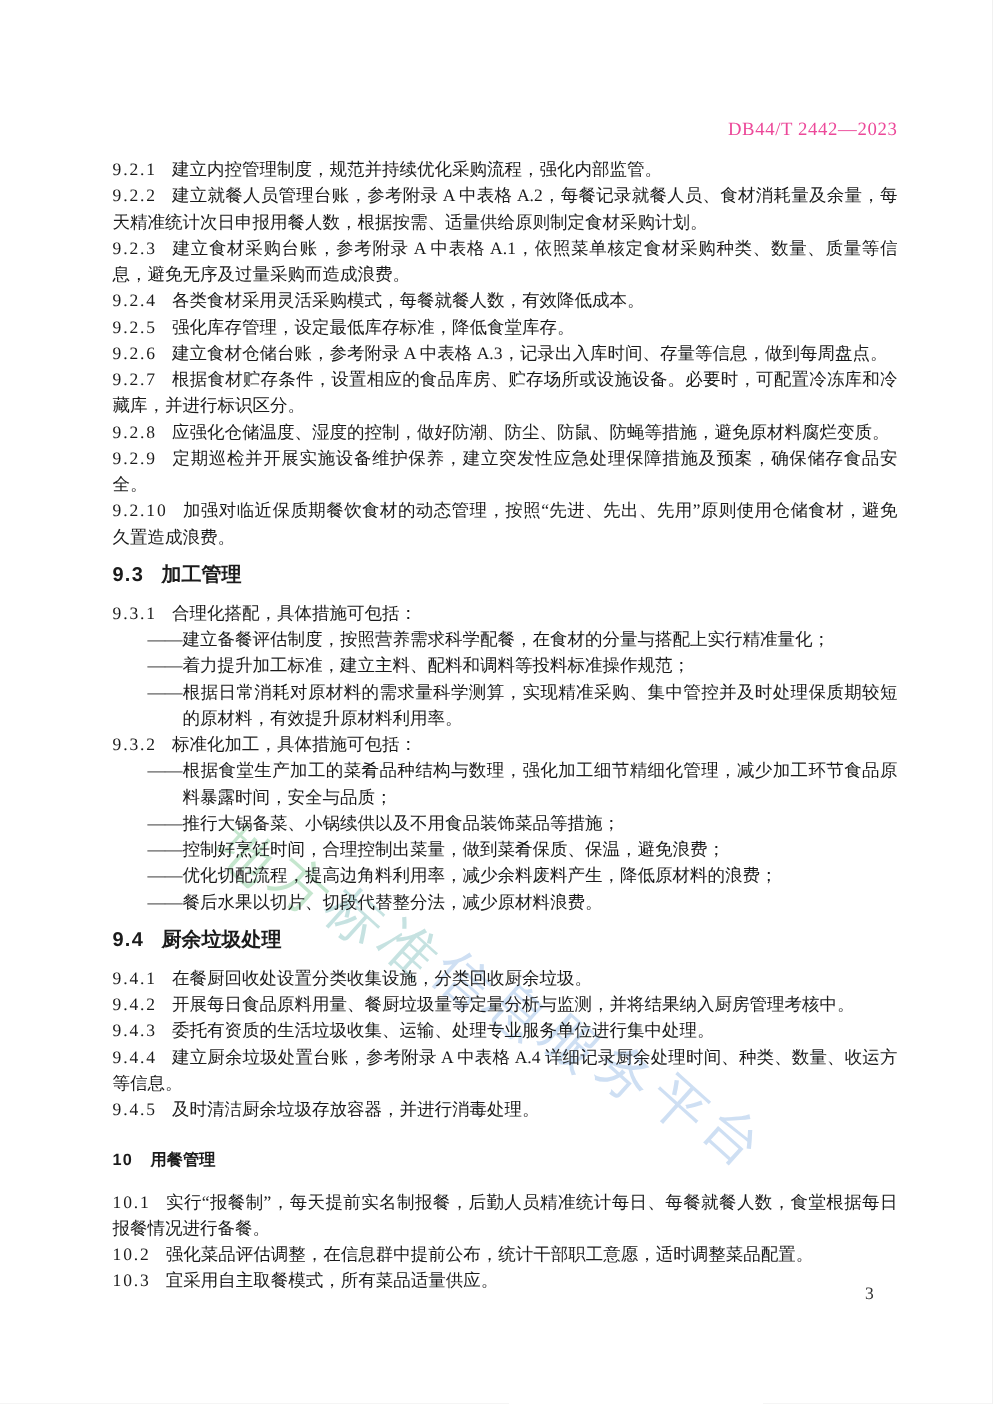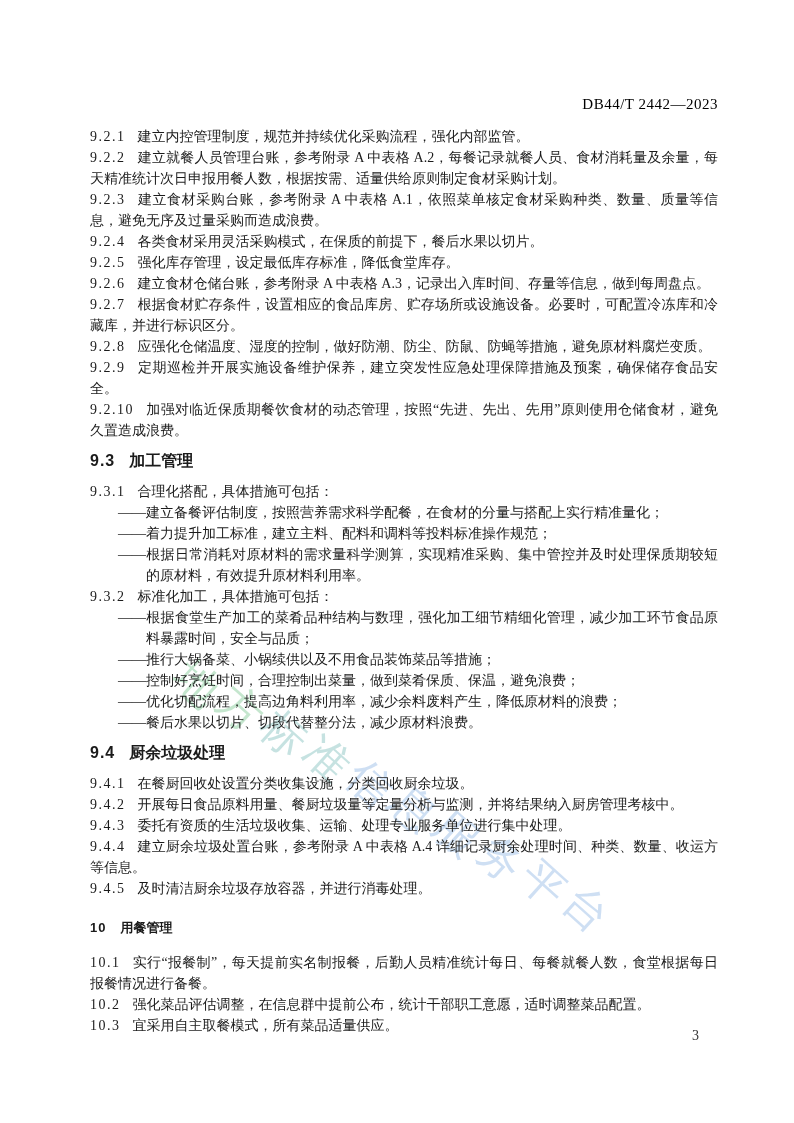--- a/index.html
+++ b/index.html
@@ -12,21 +12,21 @@
     overflow: hidden;
     font-family: "Liberation Serif", "DejaVu Serif", serif;
     color: #1b1b1b;
   }
   .doc-code {
     position: absolute;
     top: 96px;
     right: 76px;
     font-size: 15px;
     letter-spacing: 0.5px;
-    color: #000000;
+    color: #ec4899;
     white-space: nowrap;
     text-align: right;
   }
   .content {
     position: absolute;
     left: 90px;
     top: 126px;
     width: 628px;
     font-size: 14px;
     line-height: 21px;
@@ -73,21 +73,21 @@
 </head>
 <body>
 
 <div class="page">
   <div class="watermark"><span style="color: rgb(140, 207, 159);">地</span><span style="color: rgb(140, 207, 159);">方</span><span style="color: rgb(143, 199, 196);">标</span><span style="color: rgb(143, 199, 196);">准</span><span style="color: rgb(159, 192, 232);">信</span><span style="color: rgb(159, 192, 232);">息</span><span style="color: rgb(159, 192, 232);">服</span><span style="color: rgb(159, 192, 232);">务</span><span style="color: rgb(159, 192, 232);">平</span><span style="color: rgb(159, 192, 232);">台</span></div>
   <div class="doc-code">DB44/T 2442—2023</div>
   <div class="content">
       <p class="clause"><span class="lbl">9.2.1</span><span>建立内控管理制度，规范并持续优化采购流程，强化内部监管。</span></p>
       <p class="clause"><span class="lbl">9.2.2</span><span>建立就餐人员管理台账，参考附录 A 中表格 A.2，每餐记录就餐人员、食材消耗量及余量，每天精准统计次日申报用餐人数，根据按需、适量供给原则制定食材采购计划。</span></p>
       <p class="clause"><span class="lbl">9.2.3</span><span>建立食材采购台账，参考附录 A 中表格 A.1，依照菜单核定食材采购种类、数量、质量等信息，避免无序及过量采购而造成浪费。</span></p>
-      <p class="clause"><span class="lbl">9.2.4</span><span>各类食材采用灵活采购模式，在保质的前提下，餐后水果以切片。</span></p>
+      <p class="clause"><span class="lbl">9.2.4</span><span>各类食材采用灵活采购模式，每餐就餐人数，有效降低成本。</span></p>
       <p class="clause"><span class="lbl">9.2.5</span><span>强化库存管理，设定最低库存标准，降低食堂库存。</span></p>
       <p class="clause"><span class="lbl">9.2.6</span><span>建立食材仓储台账，参考附录 A 中表格 A.3，记录出入库时间、存量等信息，做到每周盘点。</span></p>
       <p class="clause"><span class="lbl">9.2.7</span><span>根据食材贮存条件，设置相应的食品库房、贮存场所或设施设备。必要时，可配置冷冻库和冷藏库，并进行标识区分。</span></p>
       <p class="clause"><span class="lbl">9.2.8</span><span>应强化仓储温度、湿度的控制，做好防潮、防尘、防鼠、防蝇等措施，避免原材料腐烂变质。</span></p>
       <p class="clause"><span class="lbl">9.2.9</span><span>定期巡检并开展实施设备维护保养，建立突发性应急处理保障措施及预案，确保储存食品安全。</span></p>
       <p class="clause"><span class="lbl">9.2.10</span><span>加强对临近保质期餐饮食材的动态管理，按照“先进、先出、先用”原则使用仓储食材，避免久置造成浪费。</span></p>
       <p class="h-sub"><span class="lbl">9.3</span><span>加工管理</span></p>
       <p class="clause"><span class="lbl">9.3.1</span><span>合理化搭配，具体措施可包括：</span></p>
       <p class="dash">——建立备餐评估制度，按照营养需求科学配餐，在食材的分量与搭配上实行精准量化；</p>
       <p class="dash">——着力提升加工标准，建立主料、配料和调料等投料标准操作规范；</p>

